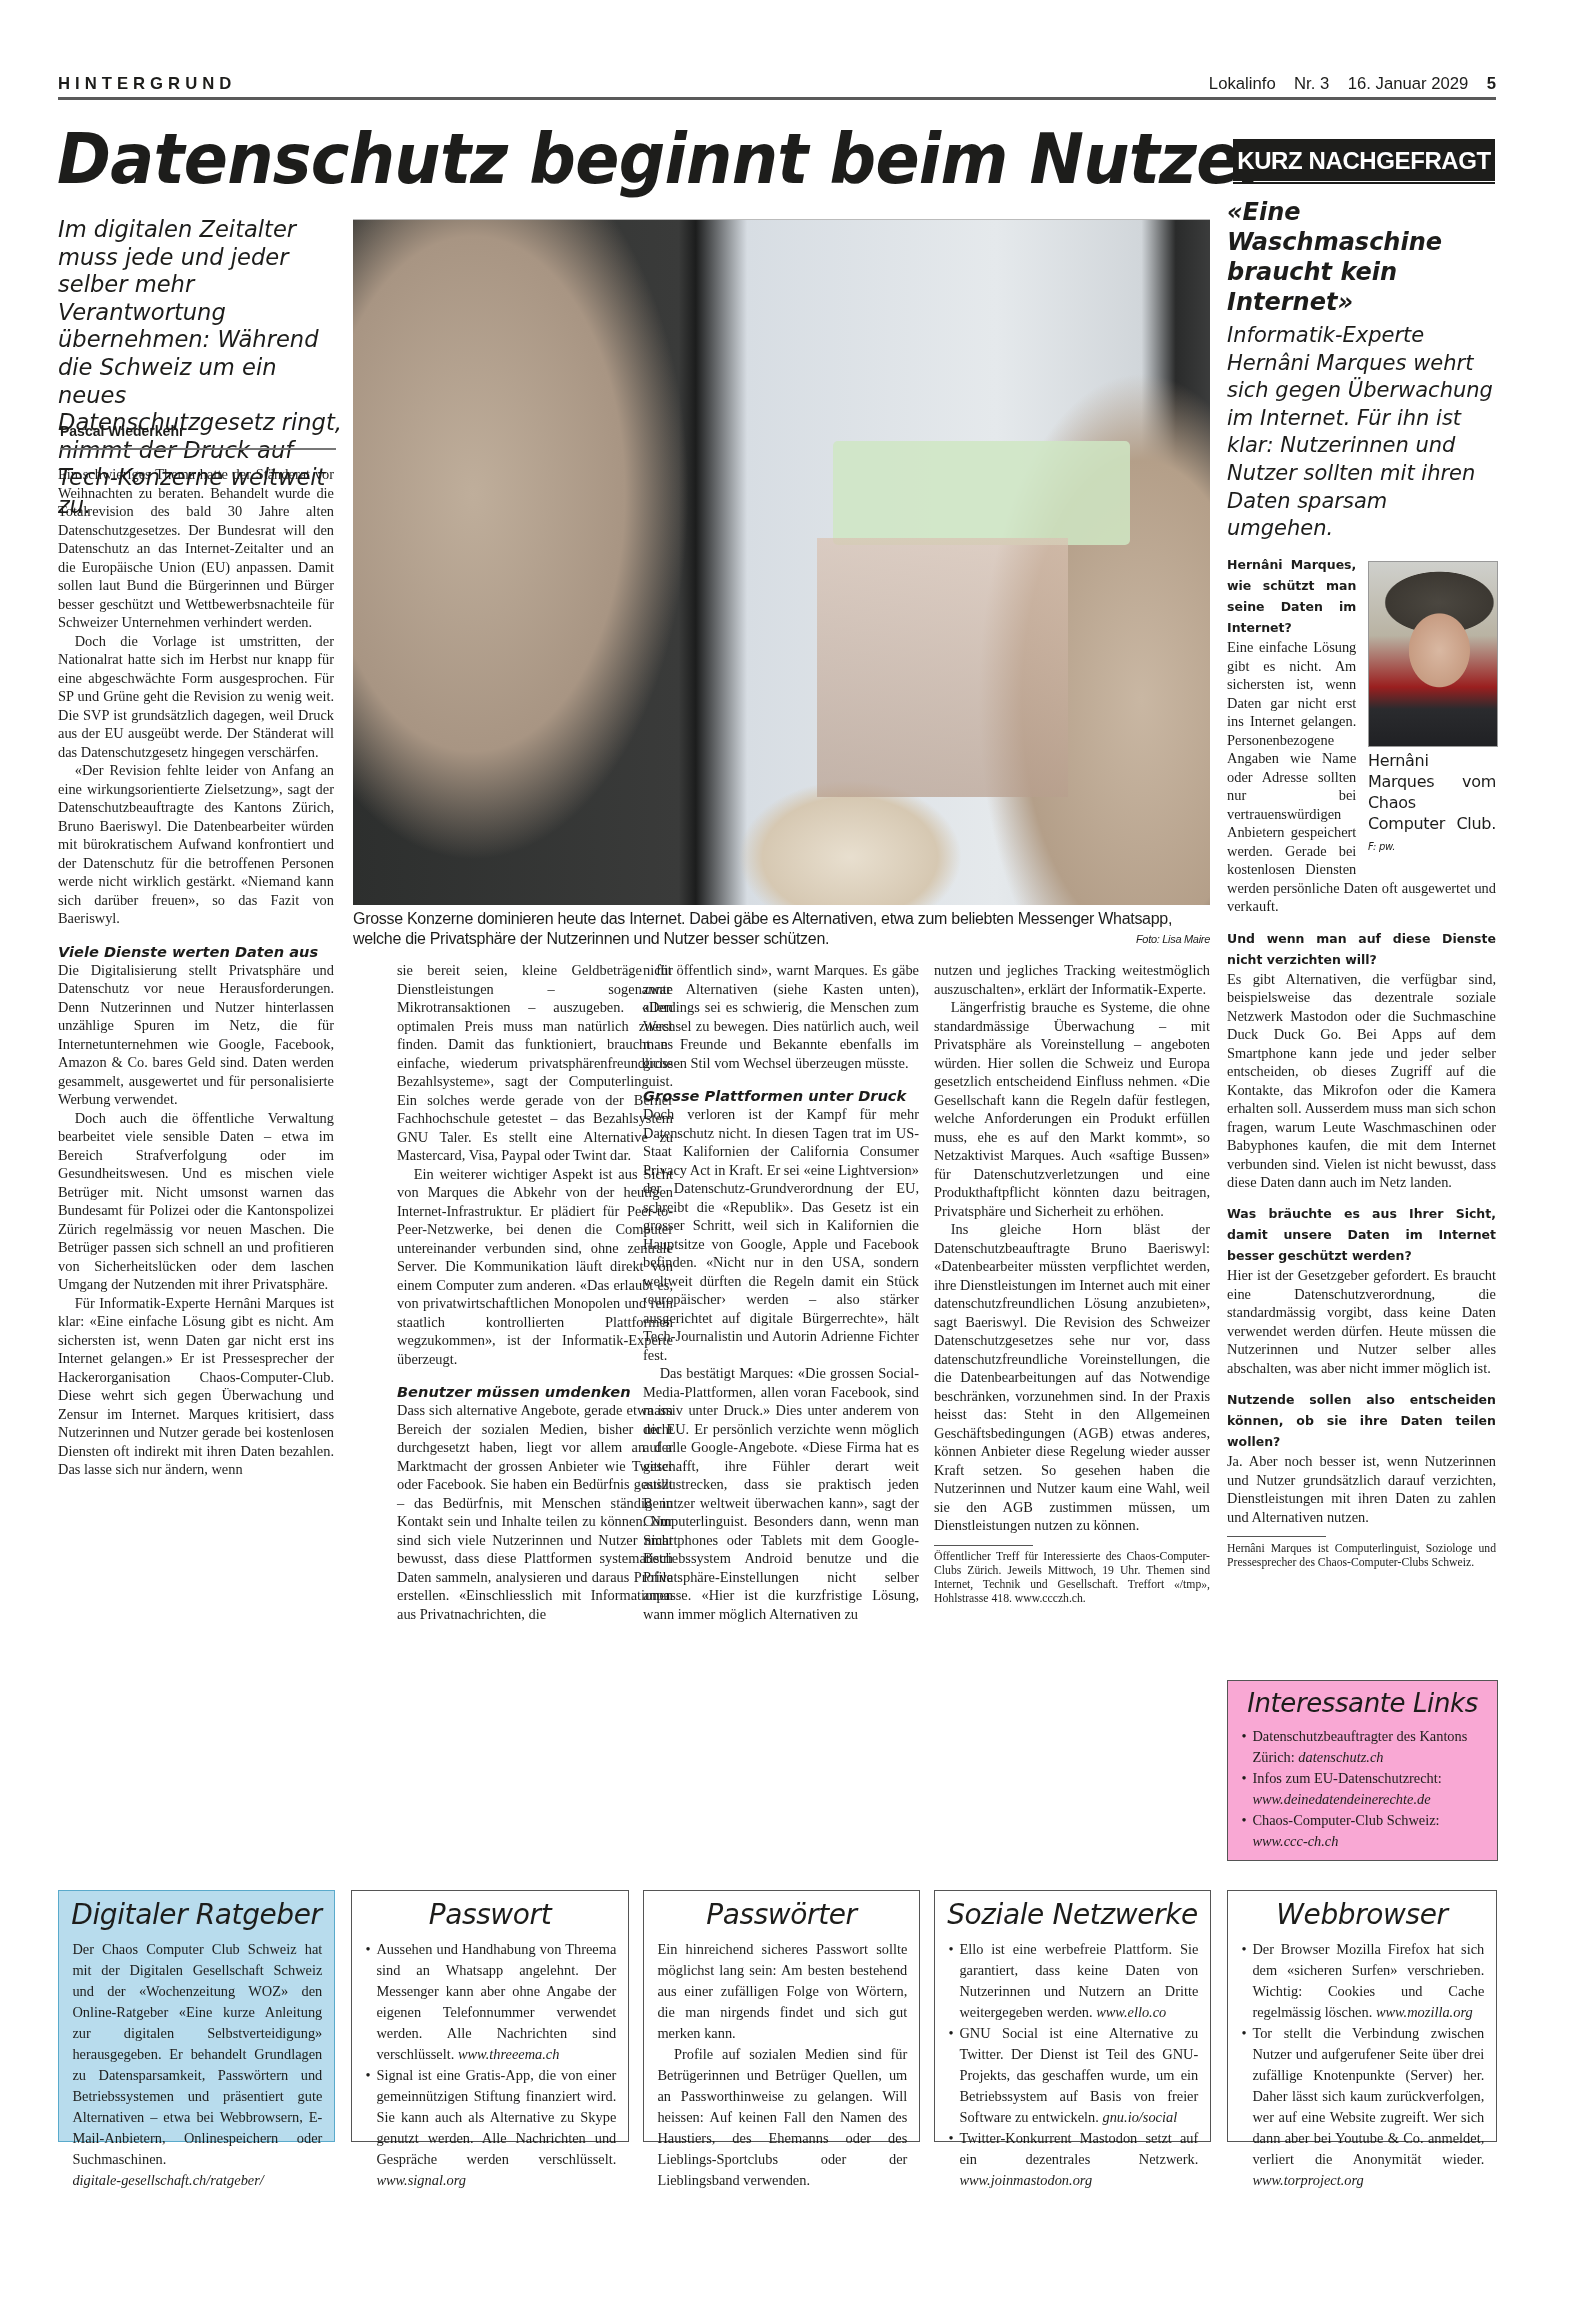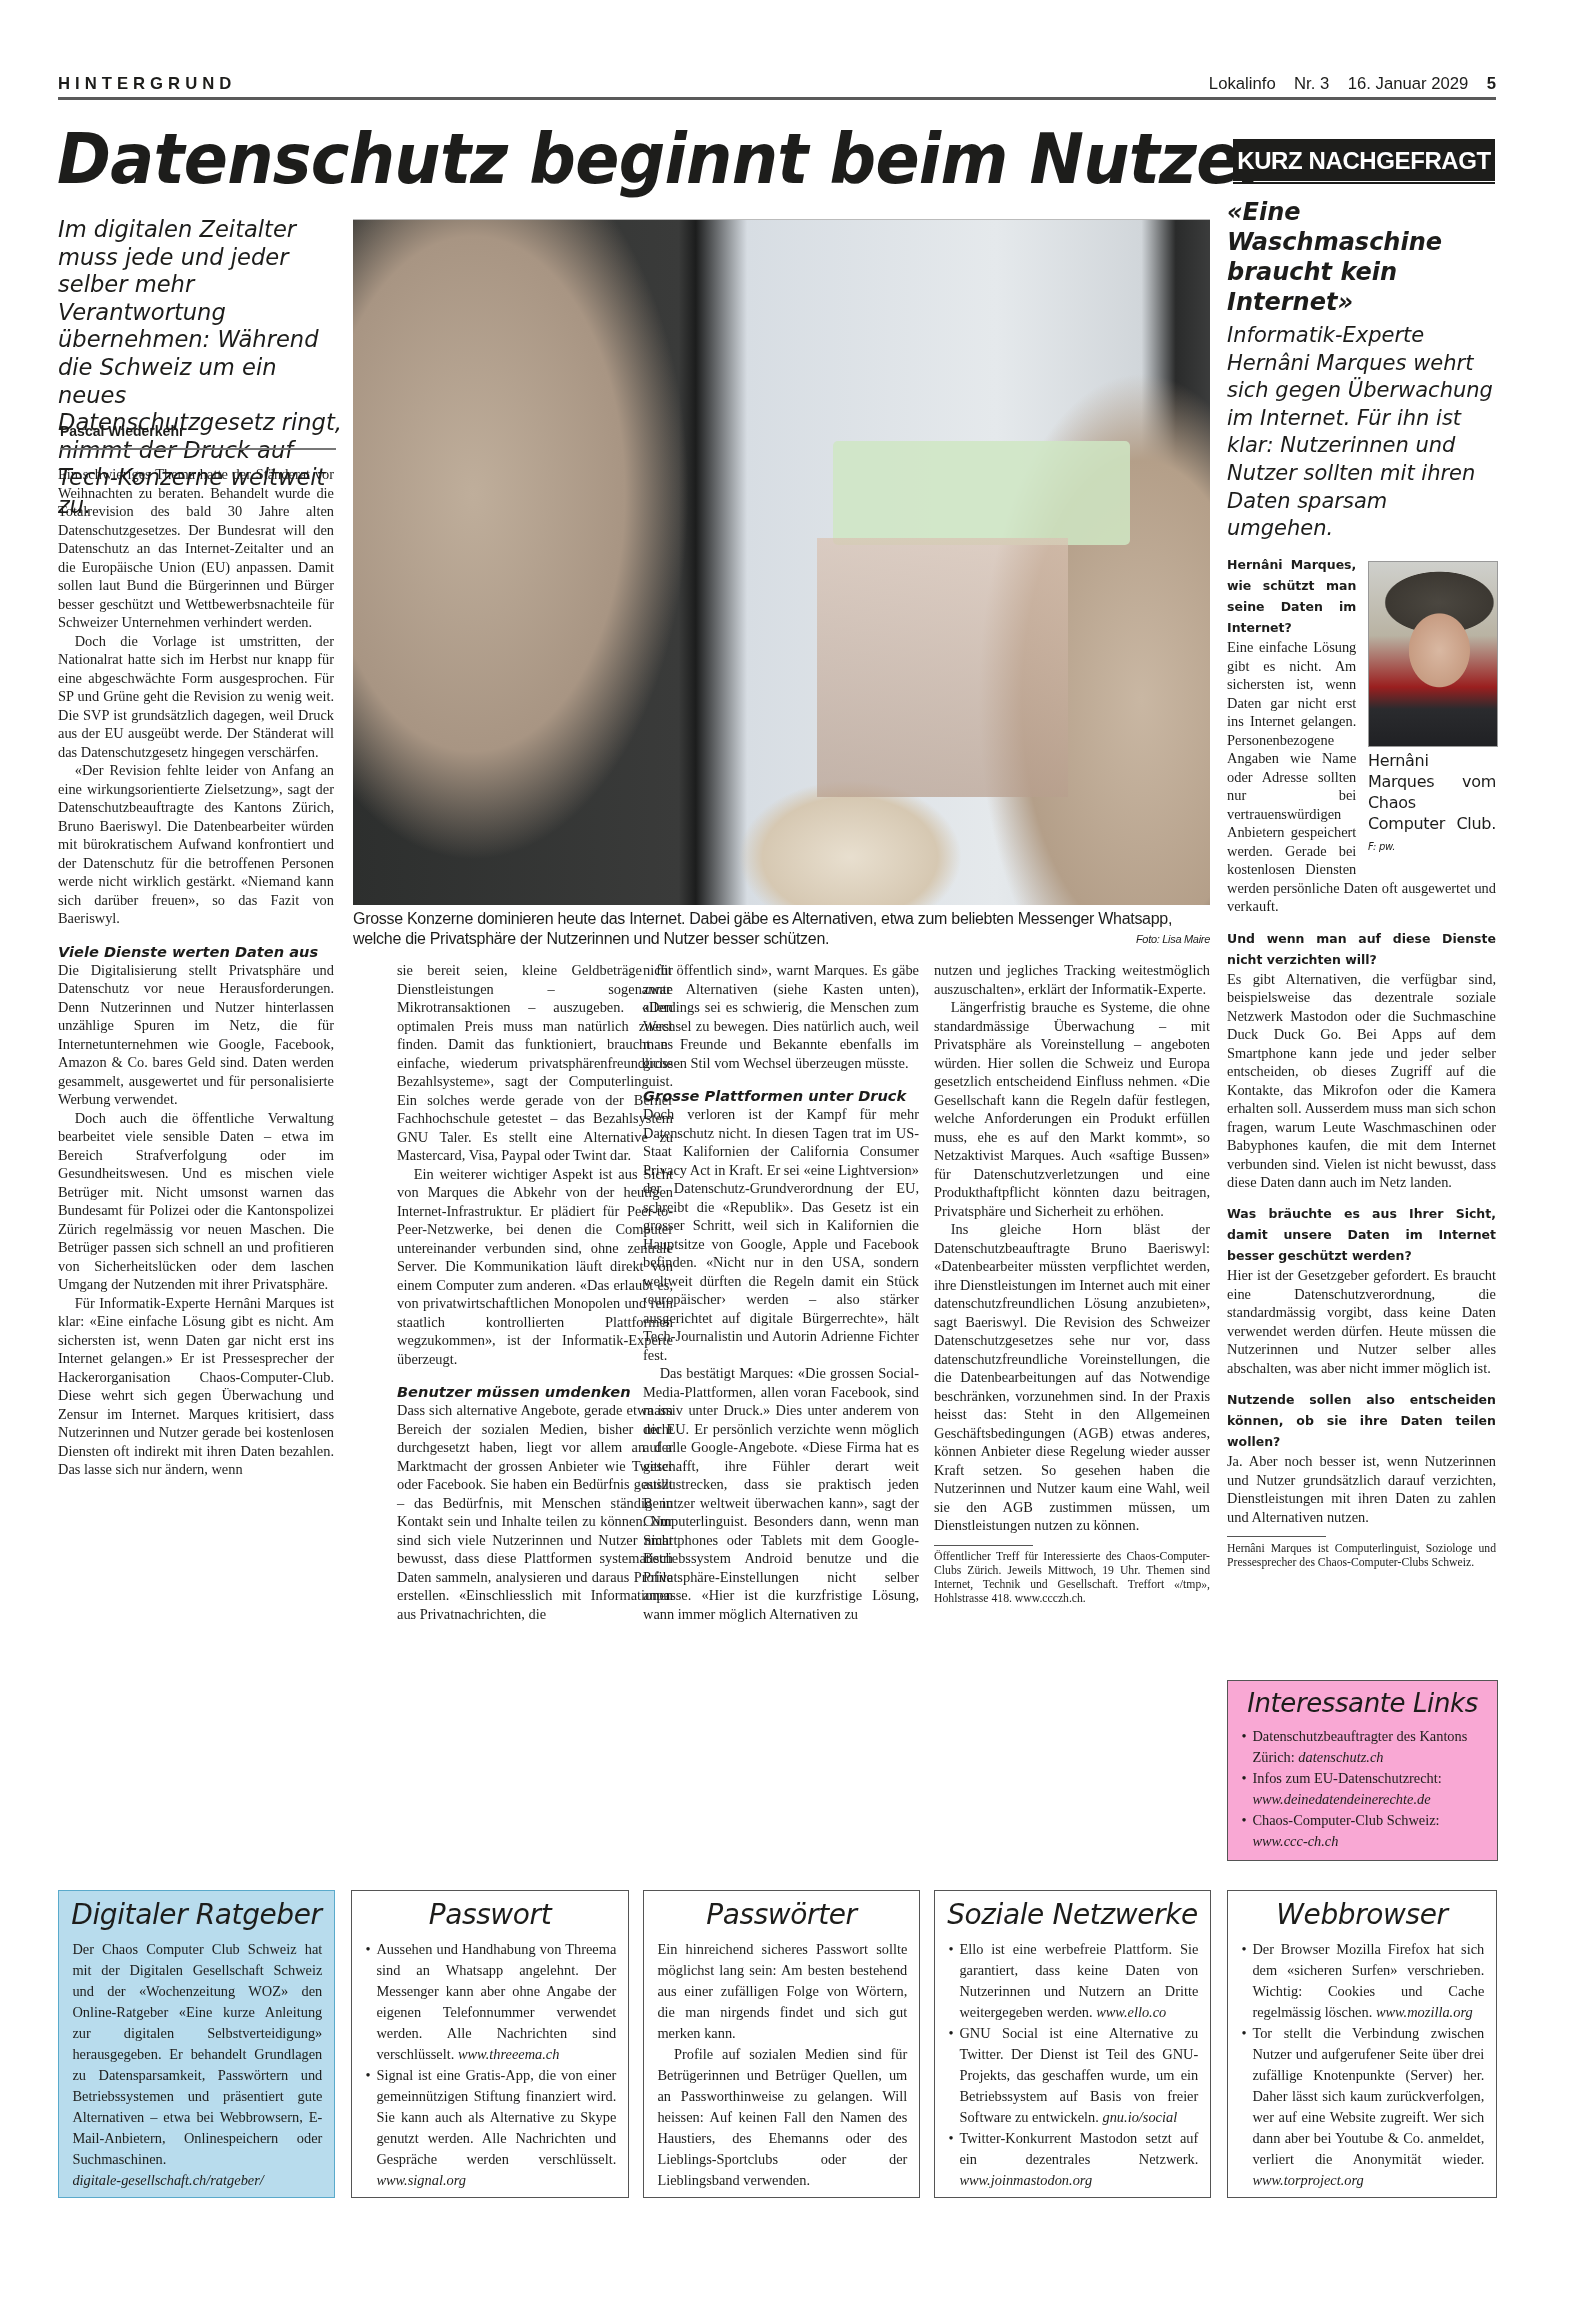--- a/index.html
+++ b/index.html
@@ -47,21 +47,21 @@
       radial-gradient(ellipse 43px 52px at 55% 48%, #d9b8a2 0%, #c79c82 70%, rgba(0,0,0,0) 72%),
       radial-gradient(ellipse 67px 38px at 55% 22%, #4b4740 0%, #3c3832 80%, rgba(0,0,0,0) 82%),
       linear-gradient(180deg,#cfd0cc 0%,#b9b3a3 40%,#9a1f1f 68%,#2a2b2e 80%,#202124 100%);border:0.8px solid #999;}
   .portrait .pcap{font-size:16px;line-height:21px;letter-spacing:-0.3px;margin-top:3.3px;}
   .portrait .pcap i{font-size:10px;}
   .fn-rule{width:99px;height:0.8px;background:#555;margin:10px 0 5px 0;}
   .fn{font-size:11.7px;line-height:14px;text-align:justify;}
   .links{left:1227px;top:1680px;width:269px;background:#f9a8d4;border:0.8px solid #555;padding-bottom:8.4px;}
   .box-title{text-align:center;font-style:italic;font-size:28px;line-height:38px;margin-top:5px;letter-spacing:-0.4px;}
   .links .box-title{font-size:26px;margin-top:3.3px;}
-  .box{top:1890px;height:308px;border:0.8px solid #555;box-sizing:border-box;}
+  .box{top:1890px;height:252px;border:0.8px solid #555;box-sizing:border-box;}
   .box.blue{background:#b8dced;border-color:#5aaacb;}
   .box-body{padding:5px 11.7px 0 13.4px;font-size:14.4px;line-height:21px;text-align:justify;}
   .box-body p{margin:0;}
   .box-body p.ind{text-indent:16.7px;}
   ul.bl{list-style:none;margin:0;padding:0;}
   ul.bl li{position:relative;padding-left:11px;}
   ul.bl li:before{content:"\2022";position:absolute;left:0;top:0;}
   .links ul.bl{padding:3.3px 11.7px 0 13.4px;font-size:14.4px;line-height:21px;}
   em.u{font-style:italic;}
 </style>

